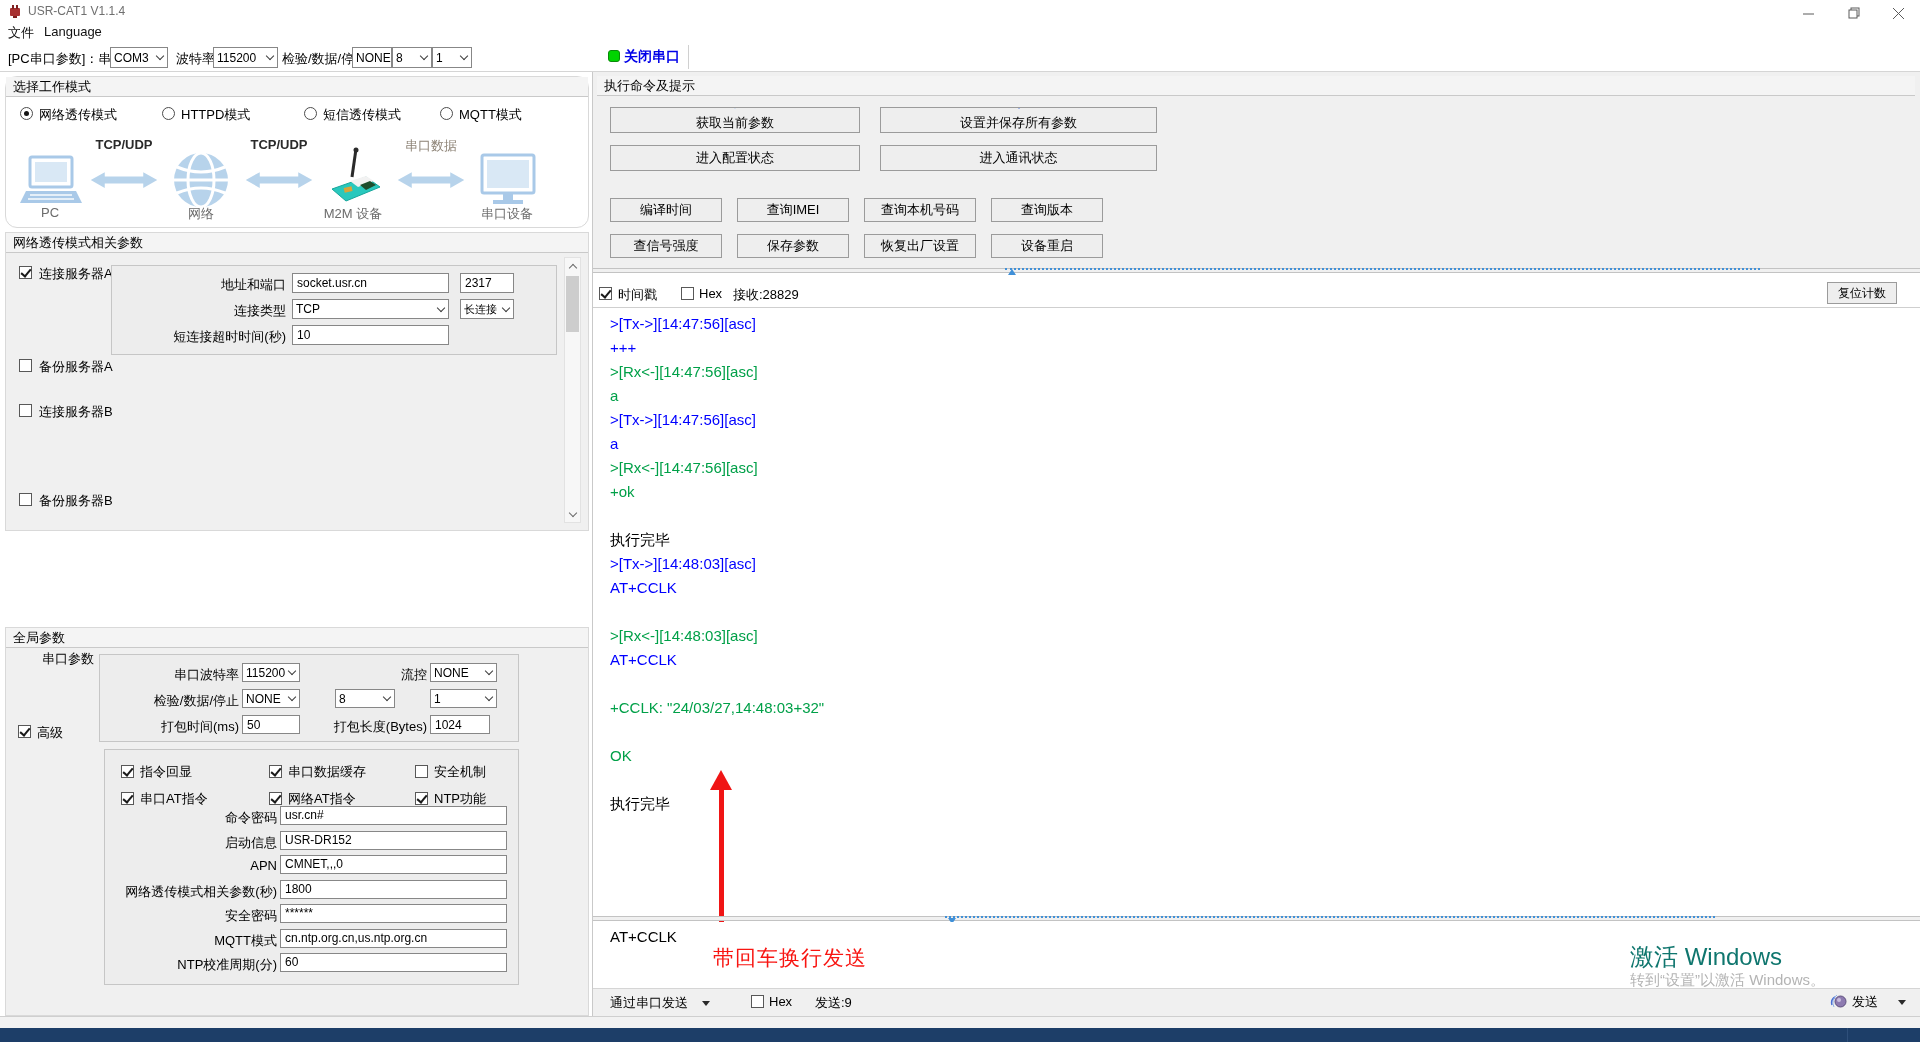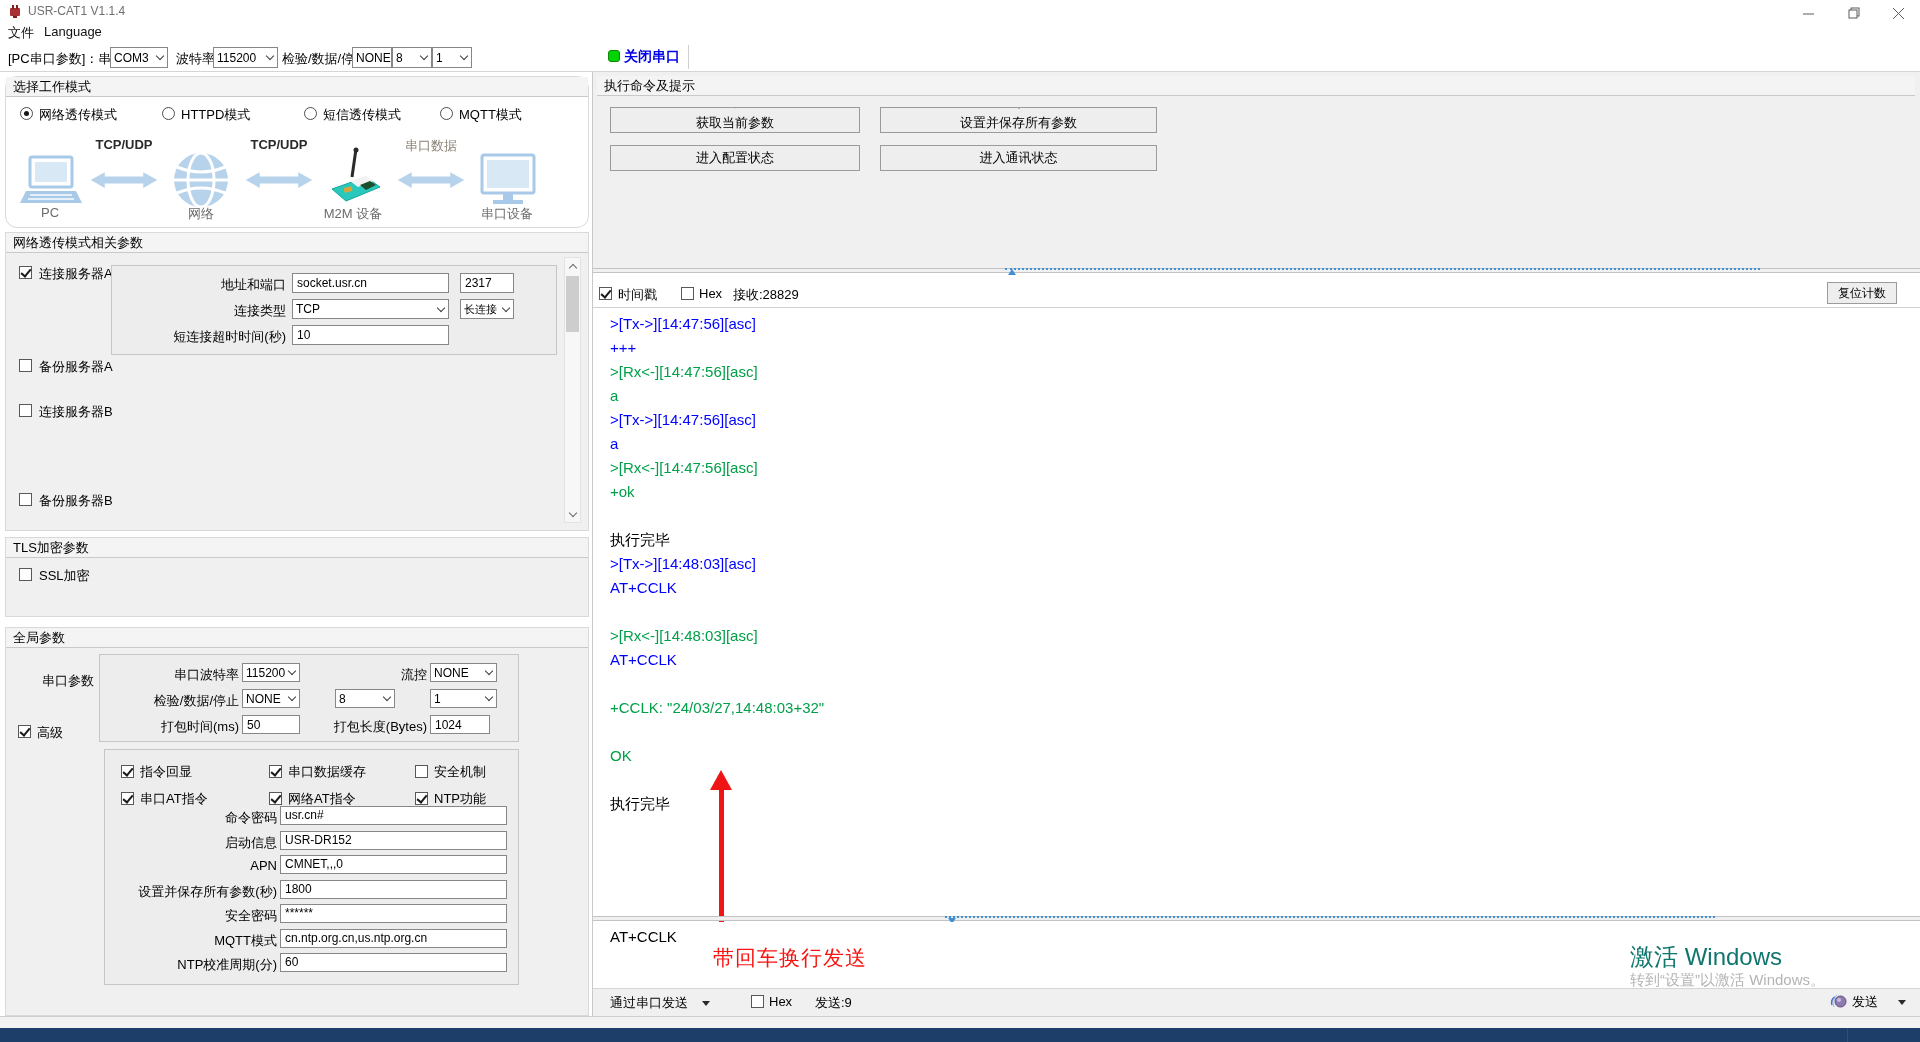--- a/index.html
+++ b/index.html
@@ -246,29 +246,24 @@
       <div class="sb-arrow" style="top:0">
           <span class="sb-chev" style="transform:rotate(-135deg);margin-top:3px"></span>
         </div>
       <div class="sb-thumb" style="top:18px;height:56px"></div>
       <div class="sb-arrow" style="bottom:0">
           <span class="sb-chev" style="transform:rotate(45deg);margin-bottom:3px"></span>
         </div>
     </div>
   </div>
 
-  <div class="gbox" style="left:5px;top:537px;width:584px;height:80px">
-    <div class="gcap">TLS加密参数</div>
-    <span class="cb" style="left:13px;top:30px"></span>
-    <span class="lbl" style="left:33px;top:29px">SSL加密</span>
-  </div>
 
   <div class="gbox" style="left:5px;top:627px;width:584px;height:389px">
     <div class="gcap">全局参数</div>
-    <span class="rlbl" style="left:8px;top:44px;width:80px">串口参数</span>
+    <span class="rlbl" style="left:8px;top:22px;width:80px">串口参数</span>
     <div class="inbox" style="left:93px;top:26px;width:420px;height:88px">
       <span class="rlbl" style="left:30px;top:11px;width:109px">串口波特率</span>
       <div class="combo" style="left:142px;top:8px;width:58px;height:19px">
           <span>115200</span>
           <span class="chevbox">
             <span class="chev"></span>
           </span>
         </div>
       <span class="rlbl" style="left:282px;top:11px;width:45px">流控</span>
       <div class="combo" style="left:330px;top:8px;width:67px;height:19px">
@@ -343,21 +338,21 @@
           </div>
           <div class="frow" style="top: 80.5px;">
             <span class="f-label">启动信息</span>
             <div class="f-value">USR-DR152</div>
           </div>
           <div class="frow" style="top: 105px;">
             <span class="f-label">APN</span>
             <div class="f-value">CMNET,,,0</div>
           </div>
           <div class="frow" style="top: 129.5px;">
-            <span class="f-label">设置并保存所有参数(秒)</span>
+            <span class="f-label">网络透传模式相关参数(秒)</span>
             <div class="f-value">1800</div>
           </div>
           <div class="frow" style="top: 154px;">
             <span class="f-label">安全密码</span>
             <div class="f-value">******</div>
           </div>
           <div class="frow" style="top: 178.5px;">
             <span class="f-label">MQTT模式</span>
             <div class="f-value">cn.ntp.org.cn,us.ntp.org.cn</div>
           </div>
@@ -395,20 +390,31 @@
       </svg>
     <span>设置并保存所有参数</span>
   </div>
   <div class="btn" style="left:610px;top:145px;width:250px;height:26px">
       <span>进入配置状态</span>
     </div>
   <div class="btn" style="left:880px;top:145px;width:277px;height:26px">
       <span>进入通讯状态</span>
     </div>
 
+  <div class="sbtn-grid" id="small-buttons" style="left:610px;top:198px">
+
+  <div class="sbtn">编译时间</div>
+      <div class="sbtn">查询IMEI</div>
+      <div class="sbtn">查询本机号码</div>
+      <div class="sbtn">查询版本</div>
+      <div class="sbtn">查信号强度</div>
+      <div class="sbtn">保存参数</div>
+      <div class="sbtn">恢复出厂设置</div>
+      <div class="sbtn">设备重启</div>
+    </div>
 
   <div class="groove" style="left:593px;top:268px;width:1327px"></div>
   <div class="dothandle" style="left:1005px;top:268px;width:755px">
     <span class="tri-up" style="left:3px;top:-1px"></span>
   </div>
 
   <span class="cb checked" style="left:599px;top:287px"></span>
   <span class="lbl" style="left:618px;top:286px">时间戳</span>
   <span class="cb" style="left:681px;top:287px"></span>
   <span class="lbl" style="left:699px;top:286px">Hex</span>

